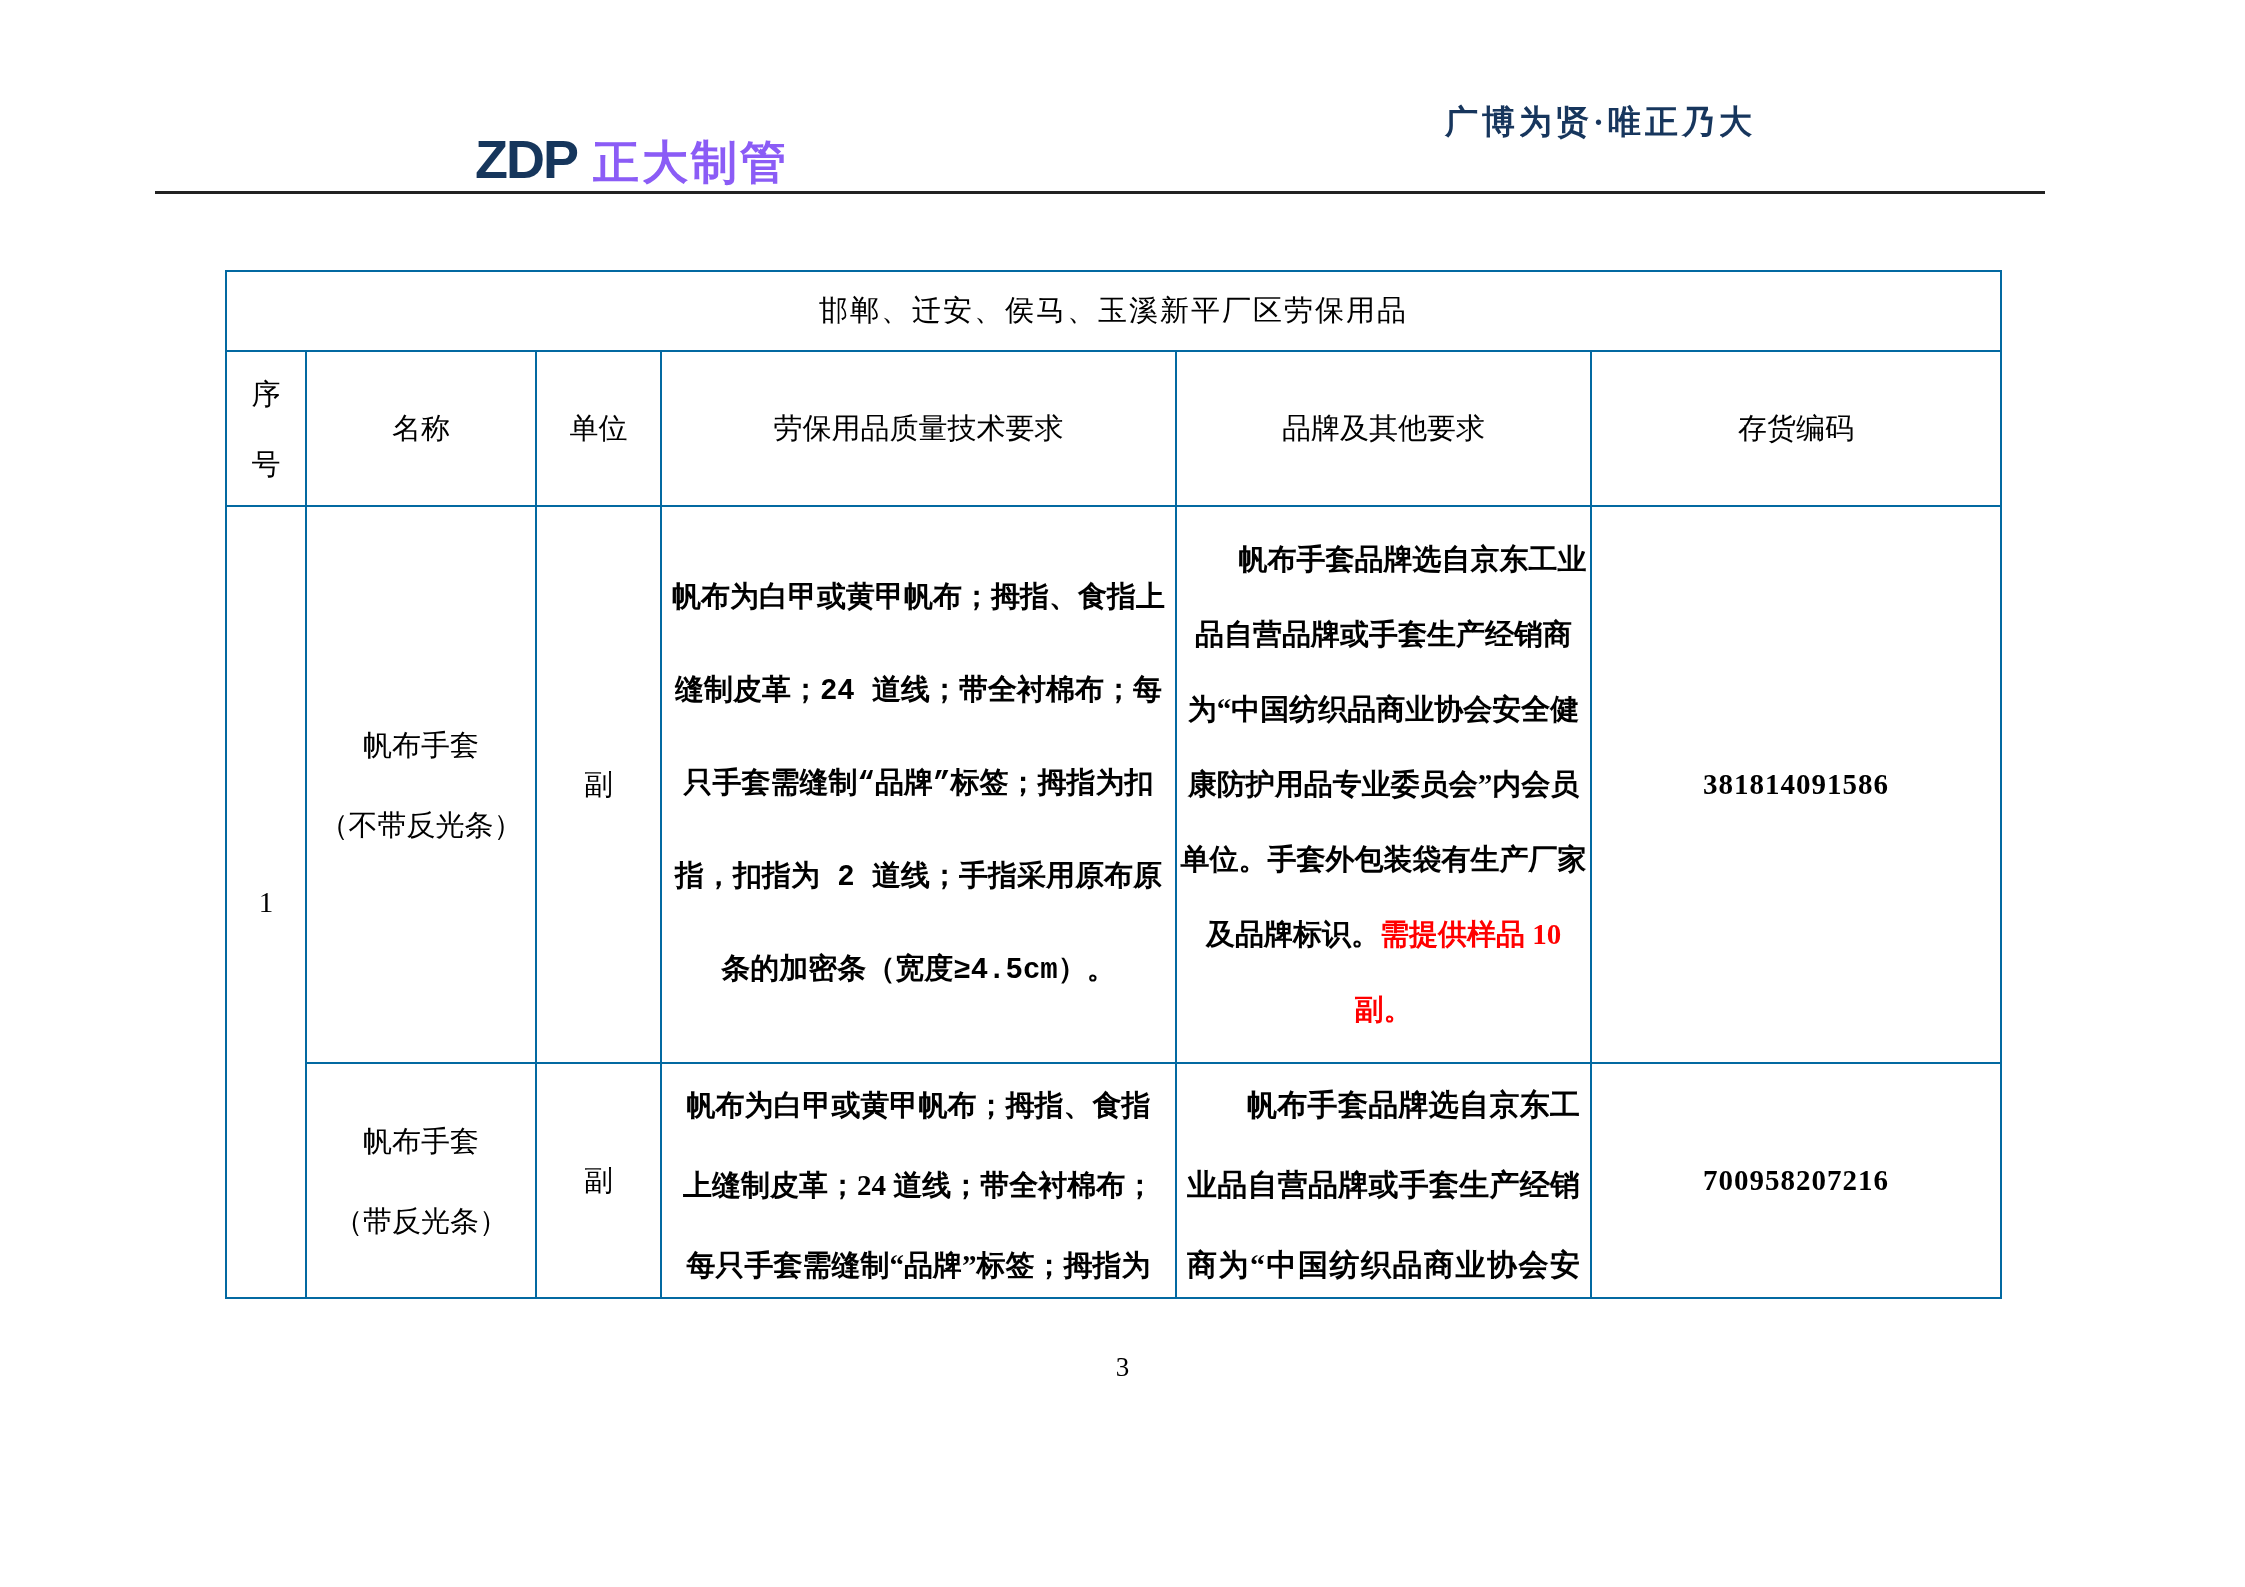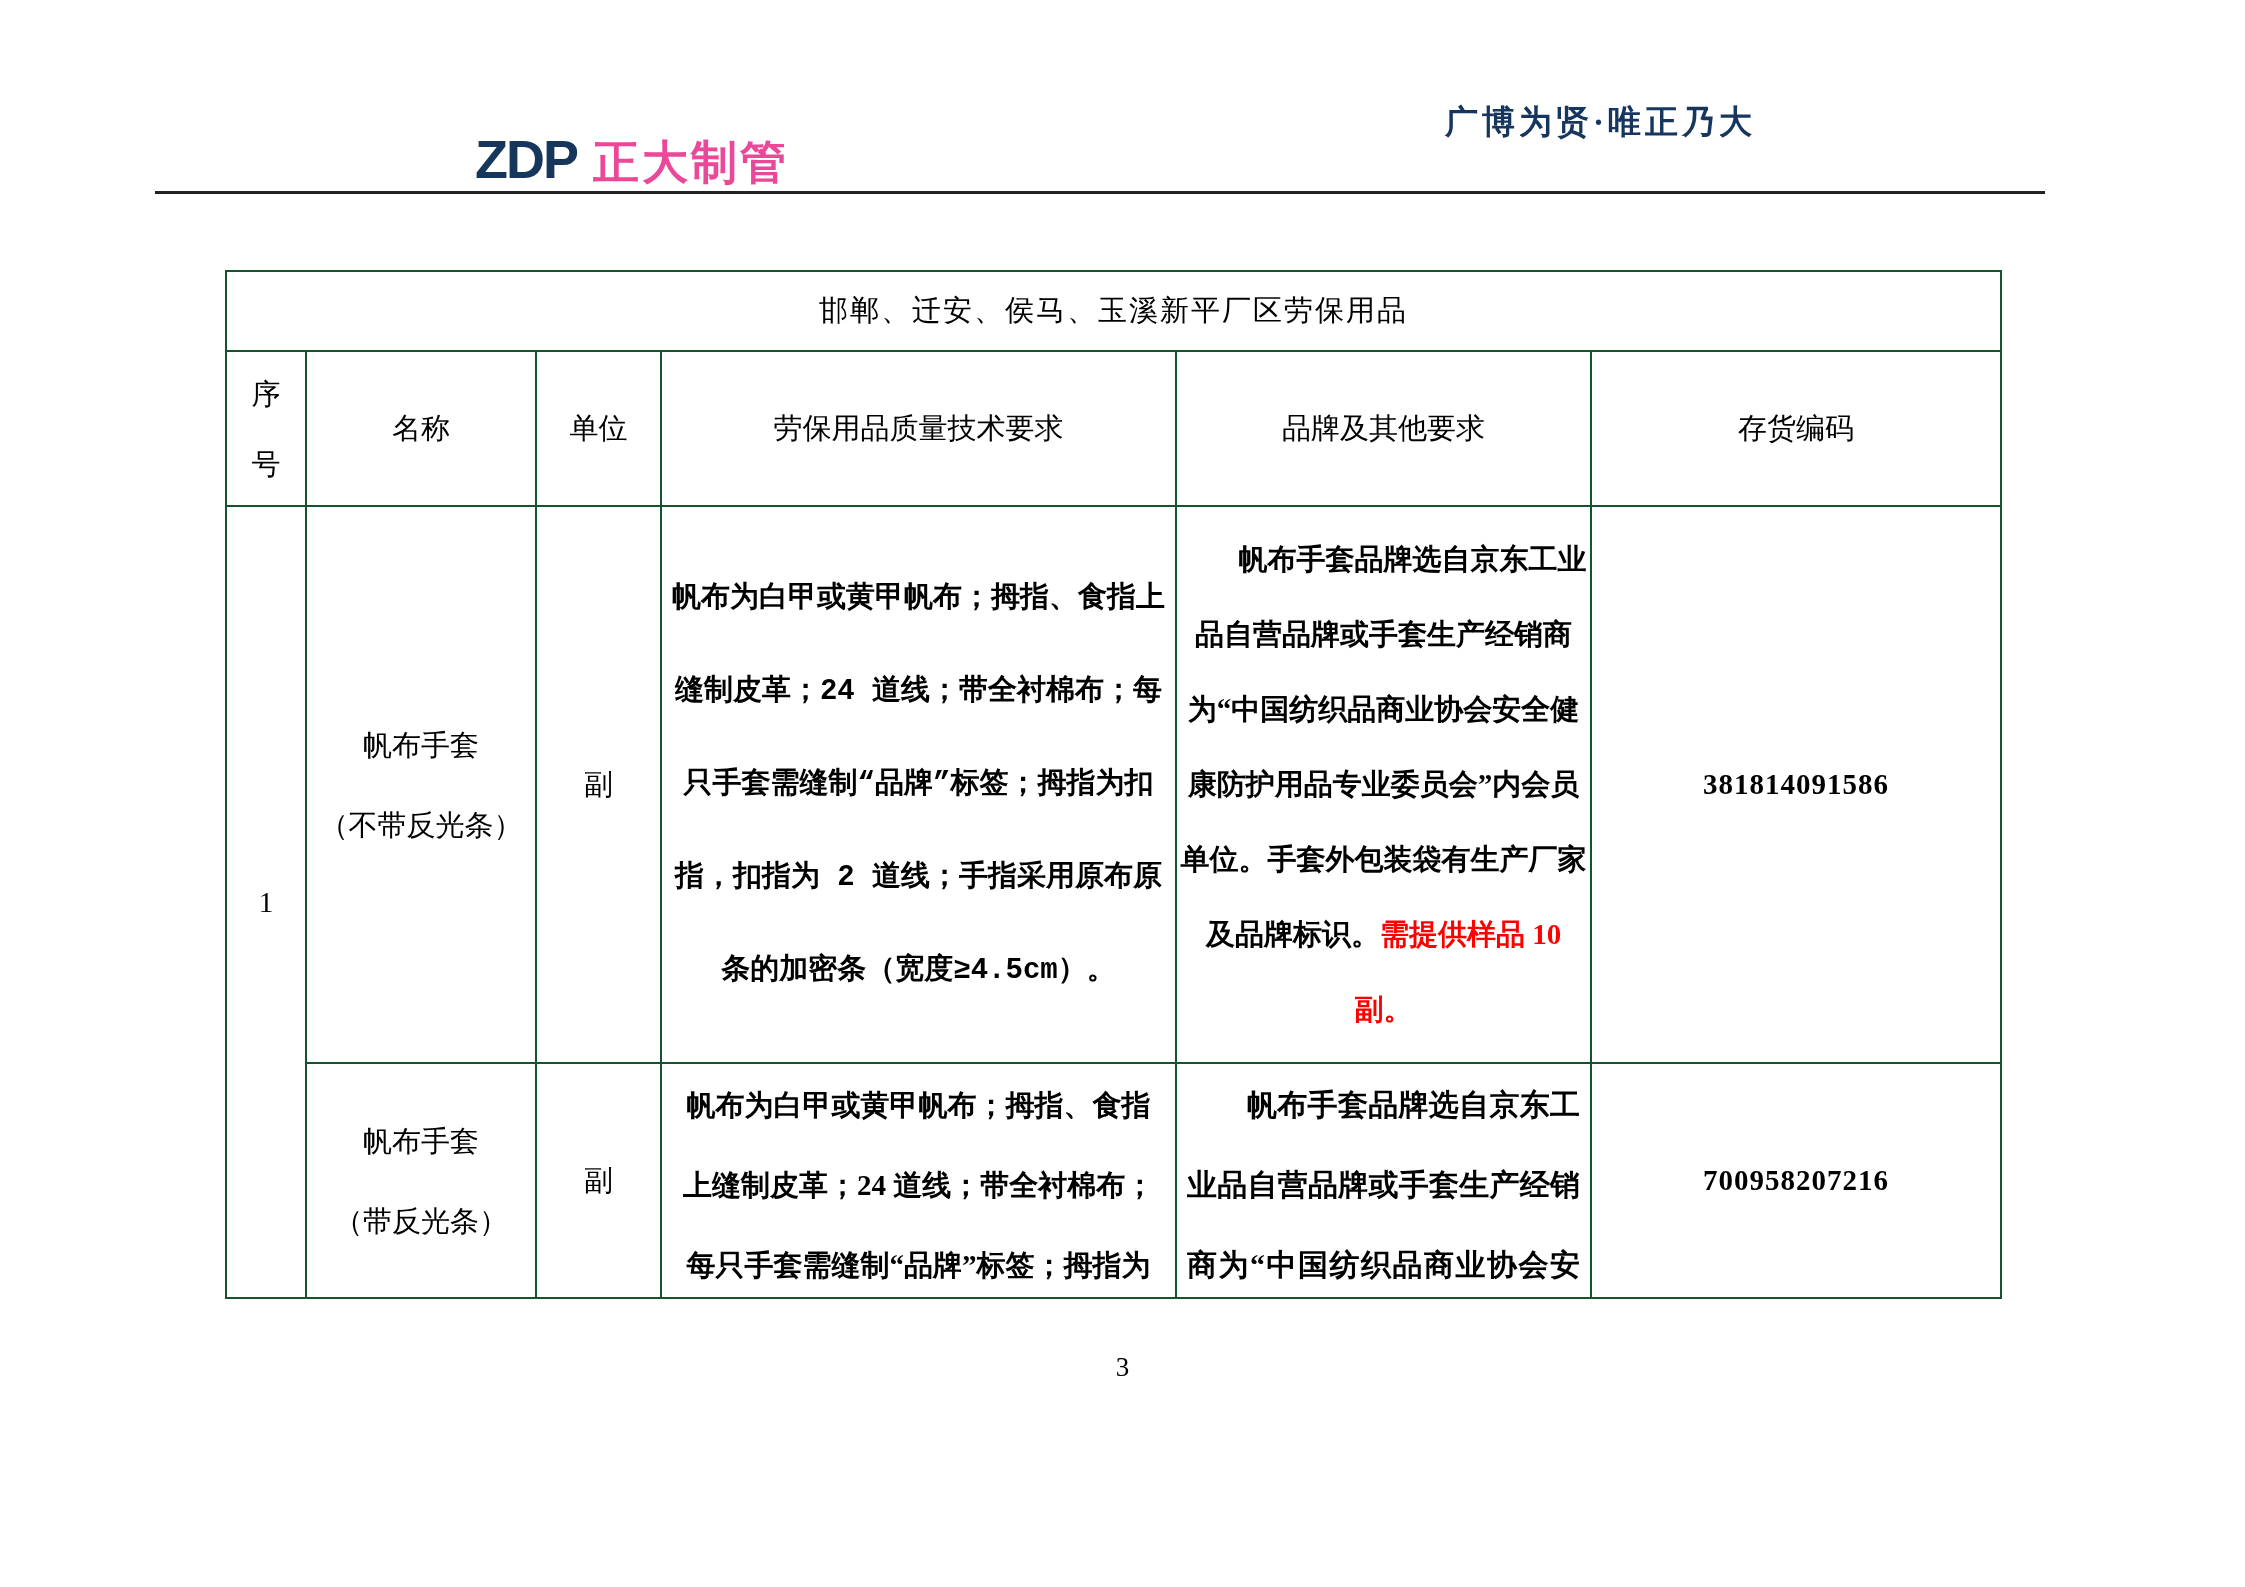--- a/index.html
+++ b/index.html
@@ -27,21 +27,21 @@
     font-weight: 900;
     font-size: 54px;
     letter-spacing: -2px;
     color: #16365c;
   }
   .logo-cn {
     font-family: "Liberation Sans", "DejaVu Sans", sans-serif;
     font-weight: 700;
     font-size: 46px;
     letter-spacing: 3px;
-    color: #ec4899;
+    color: #8b5cf6;
     margin-left: 16px;
   }
   .slogan {
     position: absolute;
     left: 1445px;
     top: 100px;
     font-size: 33px;
     font-weight: 700;
     letter-spacing: 4px;
     color: #17365d;
@@ -71,21 +71,21 @@
   
   table.req {
     position: absolute;
     left: 225px;
     top: 270px;
     width: 1775px;
     border-collapse: collapse;
     table-layout: fixed;
   }
   table.req td {
-    border: 2px solid #14532d;
+    border: 2px solid #0369a1;
     padding: 0;
     vertical-align: middle;
     text-align: center;
     font-size: 29px;
   }
   tr.r-group  { height: 80px;  }
   tr.r-cols   { height: 155px; }
   tr.r-data1  { height: 557px; }
   tr.r-data2  { height: 235px; }
 

